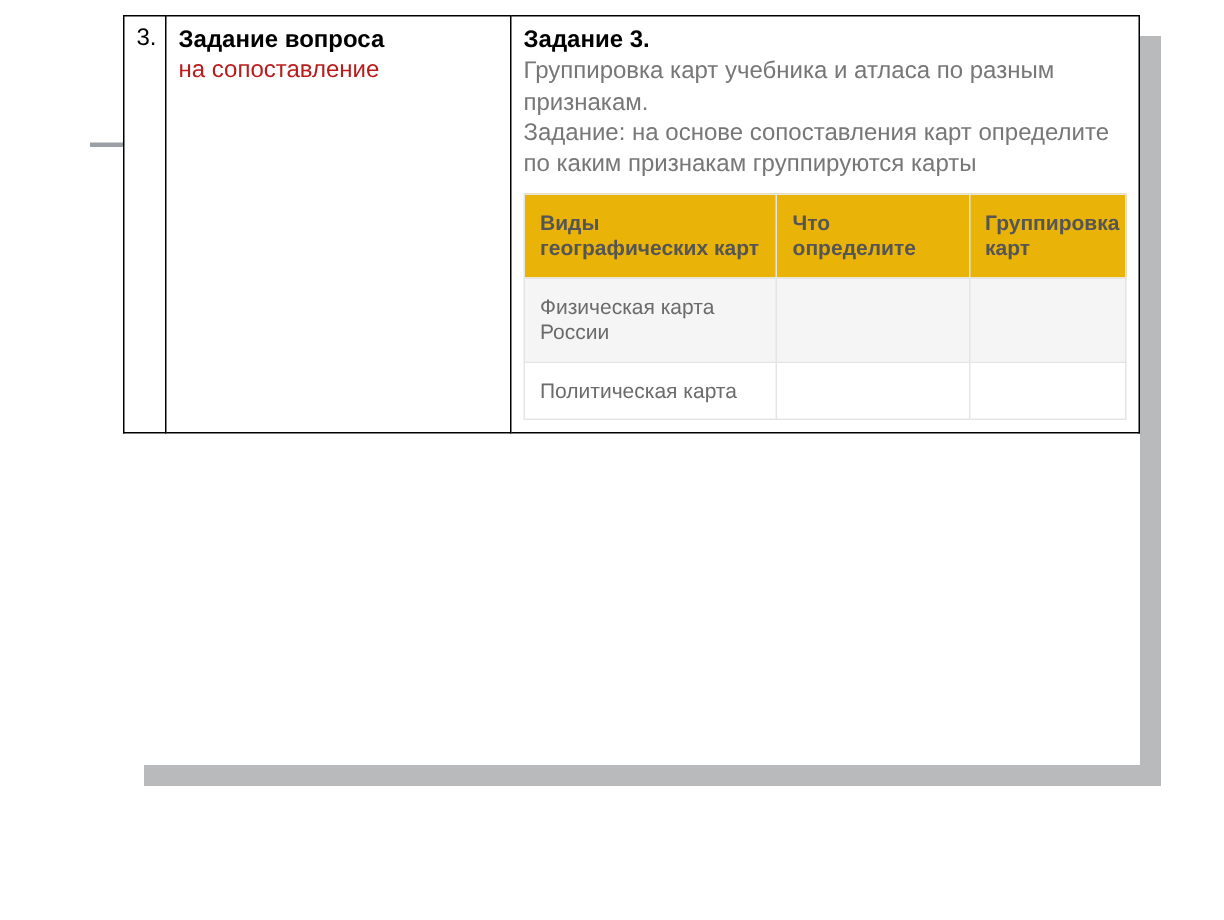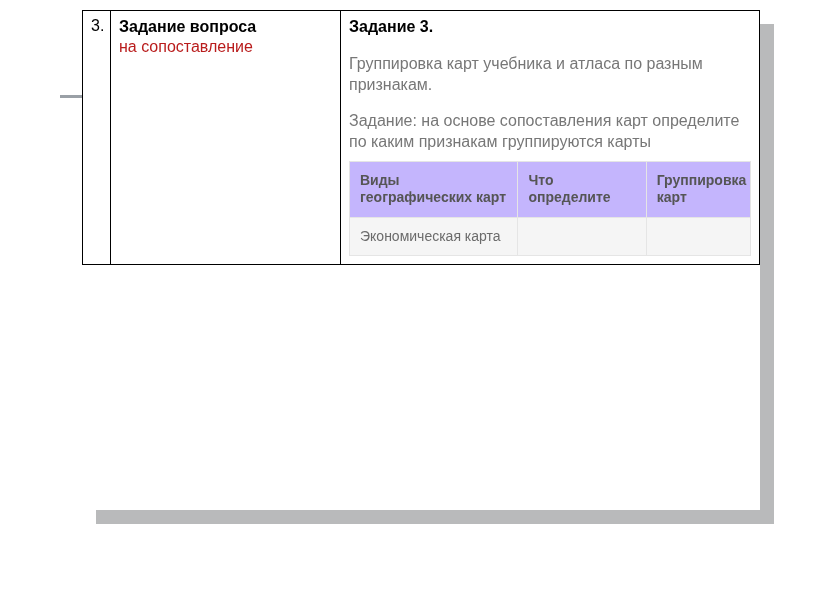--- a/index.html
+++ b/index.html
@@ -77,21 +77,20 @@
   .task-title {
     font-size: 16px;
     font-weight: bold;
     color: #000;
     line-height: 1.3;
   }
   .task-body {
     font-size: 16px;
     color: #777;
     line-height: 1.3;
-    margin-top: 16px;
   }
   .inner-wrap {
     margin-top: 8px;
   }
   .inner-table {
     width: 100%;
     border-collapse: collapse;
     table-layout: fixed;
   }
   .inner-table th, .inner-table td {
@@ -108,21 +107,21 @@
     background: #fafafa;
     color: #555;
   }
   .inner-table tr:nth-child(odd) td {
     background: #f5f5f5;
   }
   .inner-table tr:nth-child(even) td {
     background: #fff;
   }
   .inner-table thead th {
-    background: #c4b5fd;
+    background: #eab308;
   }
   .itc-1 { width: 42%; }
   .itc-2 { width: 32%; }
   .itc-3 { width: 26%; }
 </style>
 </head>
 <body>
 
 <div class="stage">
   <div class="deco-line"></div>
@@ -159,21 +158,26 @@
               </colgroup>
               <thead>
                 <tr>
                   <th>Виды географических карт</th>
                   <th>Что определите</th>
                   <th>Группировка карт</th>
                 </tr>
               </thead>
               <tbody>
                 <tr>
-                  <td>Экономическая карта</td>
+                  <td>Физическая карта России</td>
+                  <td></td>
+                  <td></td>
+                </tr>
+                <tr>
+                  <td>Политическая карта</td>
                   <td></td>
                   <td></td>
                 </tr>
               </tbody>
             </table>
           </div>
         </td>
       </tr>
     </tbody>
       </table>

